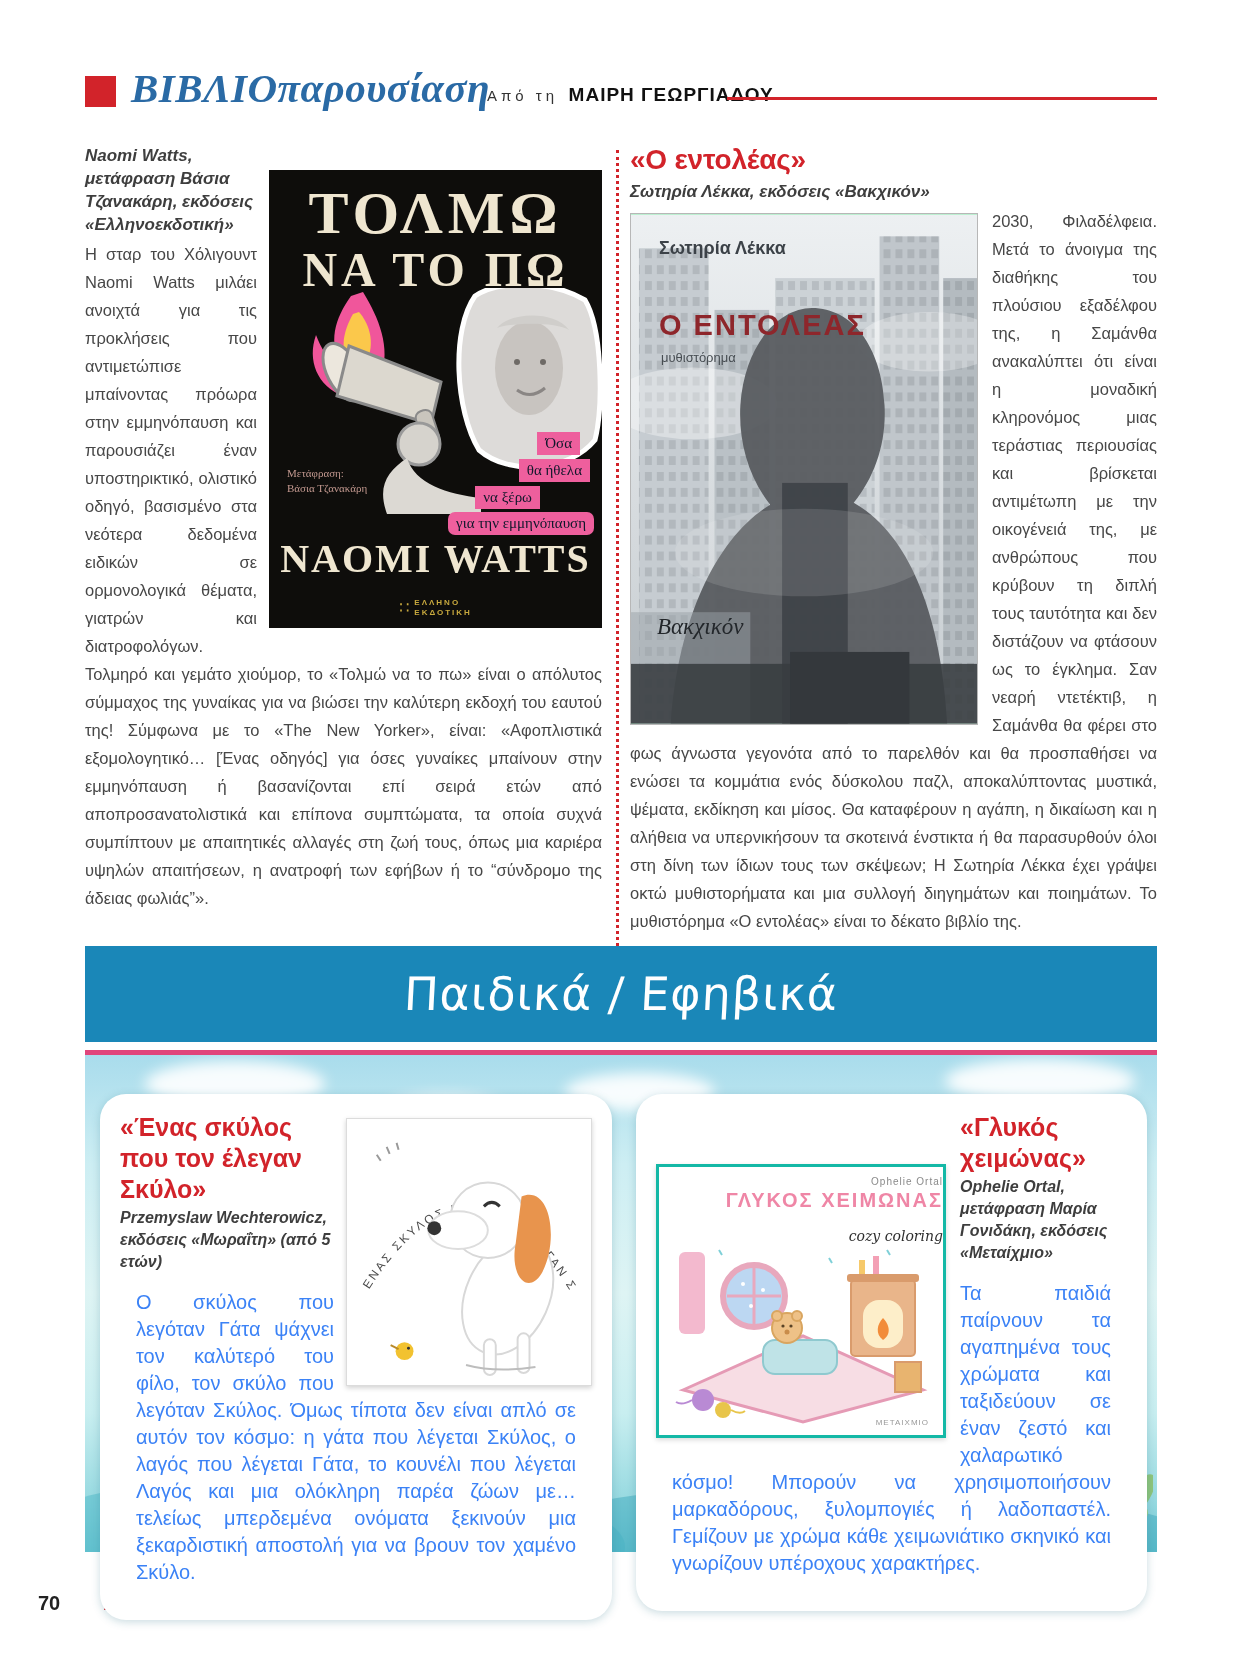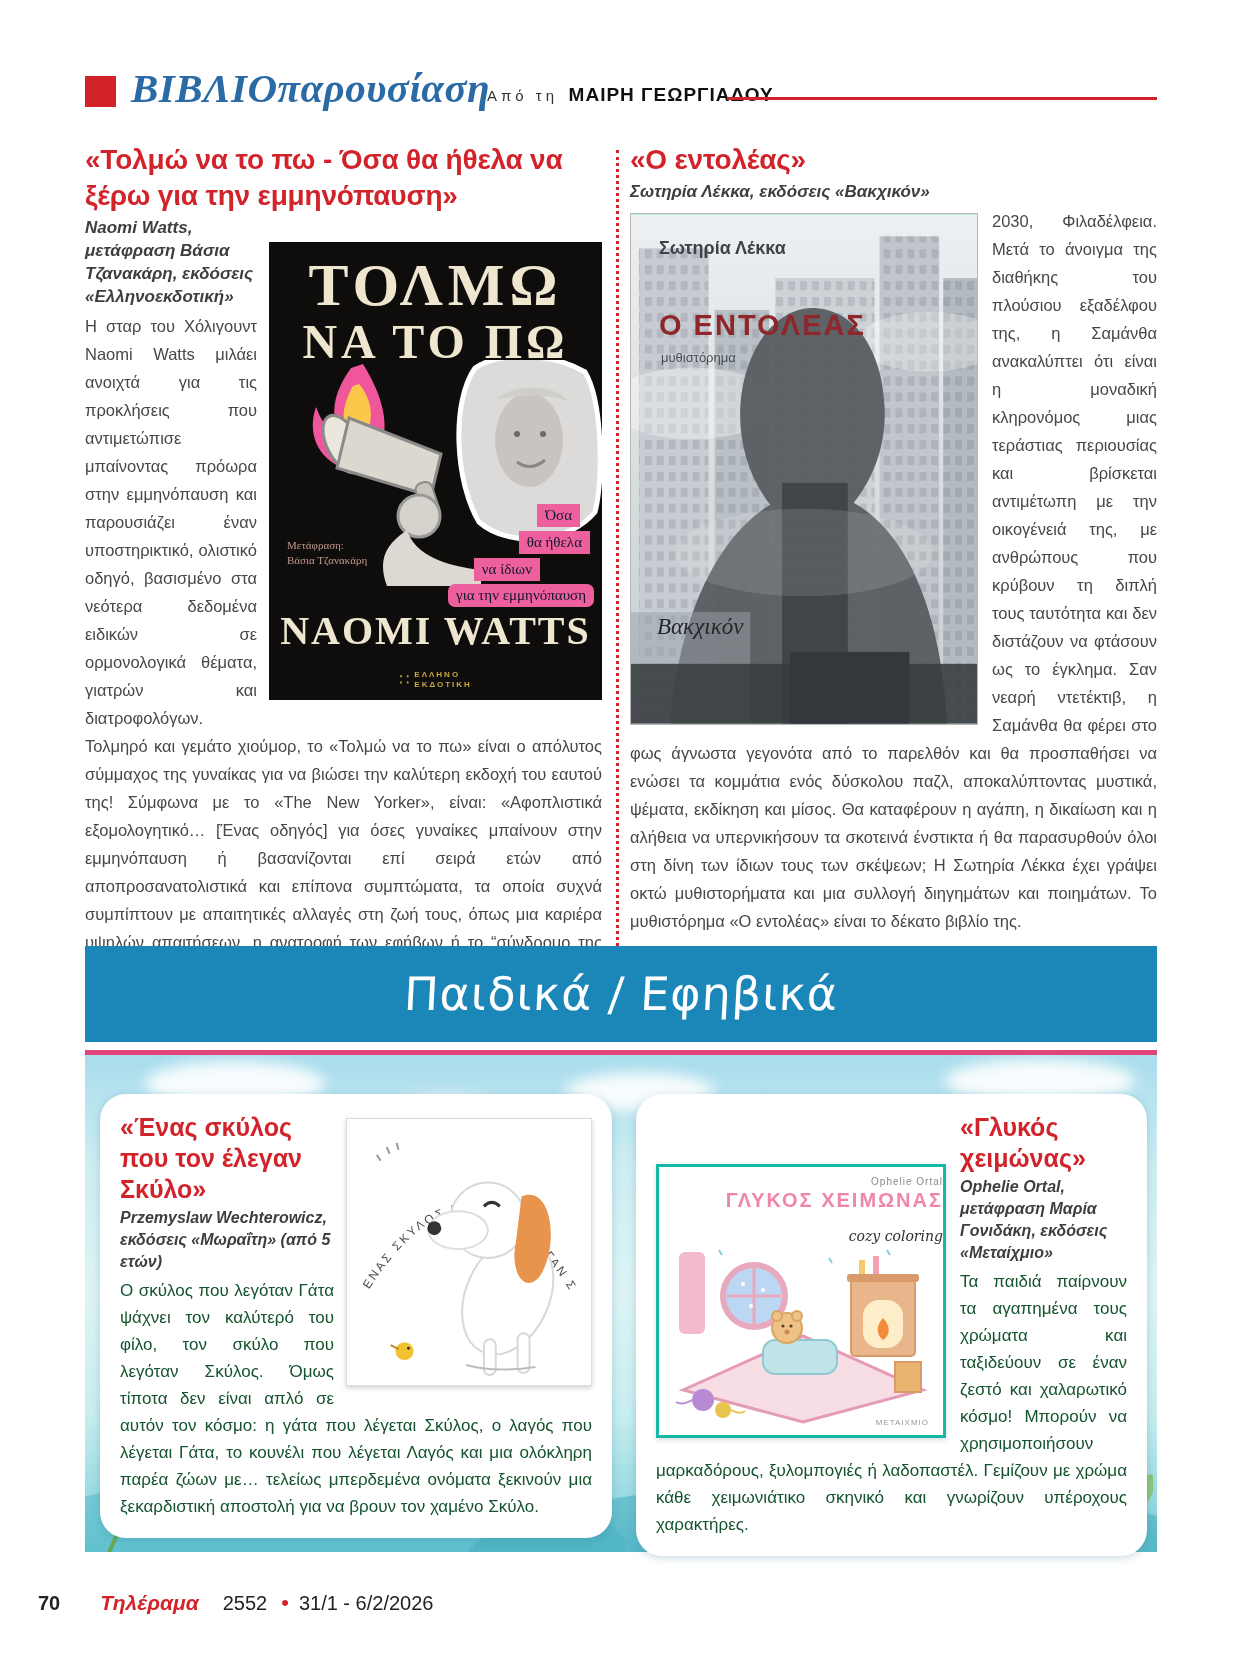--- a/index.html
+++ b/index.html
@@ -69,21 +69,21 @@
   .sprig{position:absolute;left:8px;bottom:0;}
   .leaves{position:absolute;right:4px;bottom:0;}
 
   
   .kids-card{position:absolute;background:#fff;border-radius:26px;box-shadow:0 2px 8px rgba(40,110,130,0.25);
         padding:18px 20px;box-sizing:border-box;z-index:3;}
   .card-dog{left:100px;top:1094px;width:512px;min-height:412px;}
   .card-winter{left:636px;top:1094px;width:511px;min-height:440px;}
   .card-title{font-size:25px;line-height:31px;font-weight:800;color:#d2232a;margin:0;}
   .card-byline{font-style:italic;font-weight:700;font-size:16px;line-height:22px;color:#3e3e3e;margin:2px 0 4px 0;}
-  .card-body{font-size:17px;line-height:27px;color:#14532d;text-align:justify;margin:0;}
+  .card-body{font-size:20px;line-height:27px;color:#3b82f6;text-align:justify;margin:16px;}
 
   .dog-cover{float:right;width:246px;height:268px;margin:6px 0 8px 12px;background:#fff;
         border:1px solid #dcdcdc;box-shadow:0 2px 5px rgba(0,0,0,0.18);box-sizing:border-box;}
   .winter-cover{float:left;width:290px;height:274px;margin:52px 14px 6px 0;background:#fff;
         border:3px solid #14b8a6;box-shadow:0 2px 5px rgba(0,0,0,0.15);box-sizing:border-box;
         position:relative;text-align:right;overflow:hidden;}
   .winter-author{font-size:10px;color:#8a8a8a;margin-top:9px;letter-spacing:1px;}
   .winter-title{font-size:20px;font-weight:800;color:#ef86a6;letter-spacing:2px;margin-top:2px;}
   .winter-sub{font-family:"DejaVu Serif",serif;font-style:italic;font-size:14px;color:#2e2e2e;margin-top:16px;}
   .winter-pub{position:absolute;right:14px;bottom:8px;font-size:8px;color:#999;letter-spacing:1px;}
@@ -104,21 +104,20 @@
   <div class="masthead-title">ΒΙΒΛΙΟπαρουσίαση</div>
   <div class="masthead-byline">
     <span class="prefix">Από τη</span>
     <span class="name">ΜΑΙΡΗ ΓΕΩΡΓΙΑΔΟΥ</span>
   </div>
   <div class="masthead-rule"></div>
 
   <div class="col-divider"></div>
 
   <div class="article left">
-    <h2 class="article-title">«Τολμώ να το πω - Όσα θα ήθελα να ξέρω για την εμμηνόπαυση»</h2>
     <div>
       <div class="tolmo-cover">
         <div class="tolmo-t1">ΤΟΛΜΩ</div>
         <div class="tolmo-t2">ΝΑ ΤΟ ΠΩ</div>
         <svg class="tolmo-art" viewBox="0 0 333 226" xmlns="http://www.w3.org/2000/svg">
           <path d="M82,8 C66,30 58,56 74,78 C58,72 52,60 47,47 C38,72 48,98 74,108 L112,88 C122,60 110,30 94,4 Z" fill="#f0569b"></path>
           <path d="M84,26 C74,44 70,62 82,78 L99,70 C106,52 99,34 90,24 Z" fill="#fbc84b"></path>
           <ellipse cx="74" cy="84" rx="16" ry="31" transform="rotate(-27 74 84)" fill="#ece7dd" stroke="#8a8a8a" stroke-width="3"></ellipse>
           <polygon points="80,58 172,94 162,136 68,108" fill="#dcd8cf" stroke="#8a8a8a" stroke-width="3"></polygon>
           <rect x="150" y="122" width="17" height="36" rx="7" transform="rotate(-18 158 140)" fill="#c9c5bd" stroke="#8a8a8a" stroke-width="2"></rect>
@@ -126,21 +125,21 @@
           <path d="M138,170 C146,196 178,206 212,210 L212,226 L118,226 C108,198 118,184 138,170 Z" fill="#dcd9d3"></path>
           <path d="M206,8 C182,42 186,122 210,162 C240,188 300,184 326,152 C334,120 334,42 316,12 C282,-8 230,-8 206,8 Z" fill="#dddbd9" stroke="#ffffff" stroke-width="5"></path>
           <ellipse cx="260" cy="80" rx="34" ry="47" fill="#c8c4c0"></ellipse>
           <path d="M228,40 C240,24 286,22 300,42 C288,34 244,34 228,40 Z" fill="#d0cecb"></path>
           <circle cx="248" cy="74" r="3" fill="#6e6a66"></circle>
           <circle cx="274" cy="74" r="3" fill="#6e6a66"></circle>
           <path d="M248,102 Q262,112 276,100" stroke="#8a8684" stroke-width="3" fill="none"></path>
         </svg>
         <span class="tolmo-chip chip1">Όσα</span>
         <span class="tolmo-chip chip2">θα ήθελα</span>
-        <span class="tolmo-chip chip3">να ίδιων</span>
+        <span class="tolmo-chip chip3">να ξέρω</span>
         <span class="tolmo-chip chip4">για την εμμηνόπαυση</span>
         <div class="tolmo-translator">
           <div>Μετάφραση:</div>
           <div>Βάσια Τζανακάρη</div>
         </div>
         <div class="tolmo-author">NAOMI WATTS</div>
         <div class="tolmo-logo">
           <span class="glyph">∷</span>
           <span class="pub">
             <span>ΕΛΛΗΝΟ</span><br>

